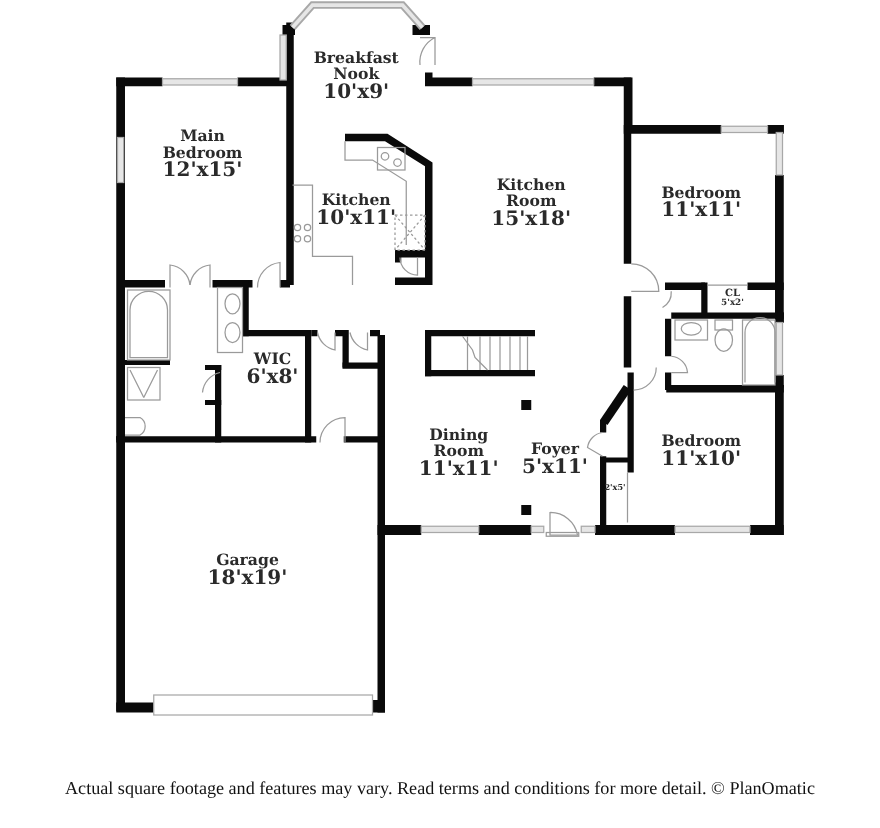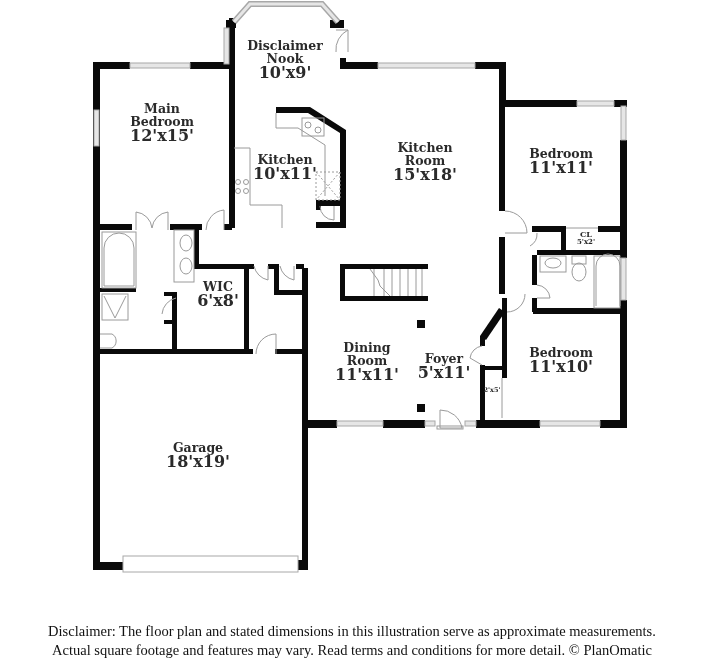--- a/index.html
+++ b/index.html
@@ -204,21 +204,21 @@
     <rect x="572" y="256" width="14" height="8"></rect>
     <ellipse cx="579" cy="272" rx="7" ry="9"></ellipse>
     <path d="M596,306 L596,266 A12,12 0 0 1 620,266 L620,306"></path>
     <rect x="594" y="256" width="26" height="52"></rect>
 
     <line x1="566" y1="228" x2="598" y2="228"></line>
   </g>
 </svg>
 
 <div class="label" style="left:285px; top:39px;">
-  <span class="n">Disclaimer</span>
+  <span class="n">Breakfast</span>
   <span class="n">Nook</span>
   <span class="d">10'x9'</span>
 </div>
 
 <div class="label" style="left:162px; top:102px;">
   <span class="n">Main</span>
   <span class="n">Bedroom</span>
   <span class="d">12'x15'</span>
 </div>
 
@@ -267,15 +267,14 @@
 <div class="label small tiny" style="left:492px; top:387px;text-align:right;">
   <span class="d">2'x5'</span>
 </div>
 
 <div class="label" style="left:198px; top:441px;">
   <span class="n">Garage</span>
   <span class="d">18'x19'</span>
 </div>
 
 <div id="footer">
-  <div>Disclaimer: The floor plan and stated dimensions in this illustration serve as approximate measurements.</div>
   <div>Actual square footage and features may vary. Read terms and conditions for more detail. © PlanOmatic</div>
 </div>
 
 </body></html>

